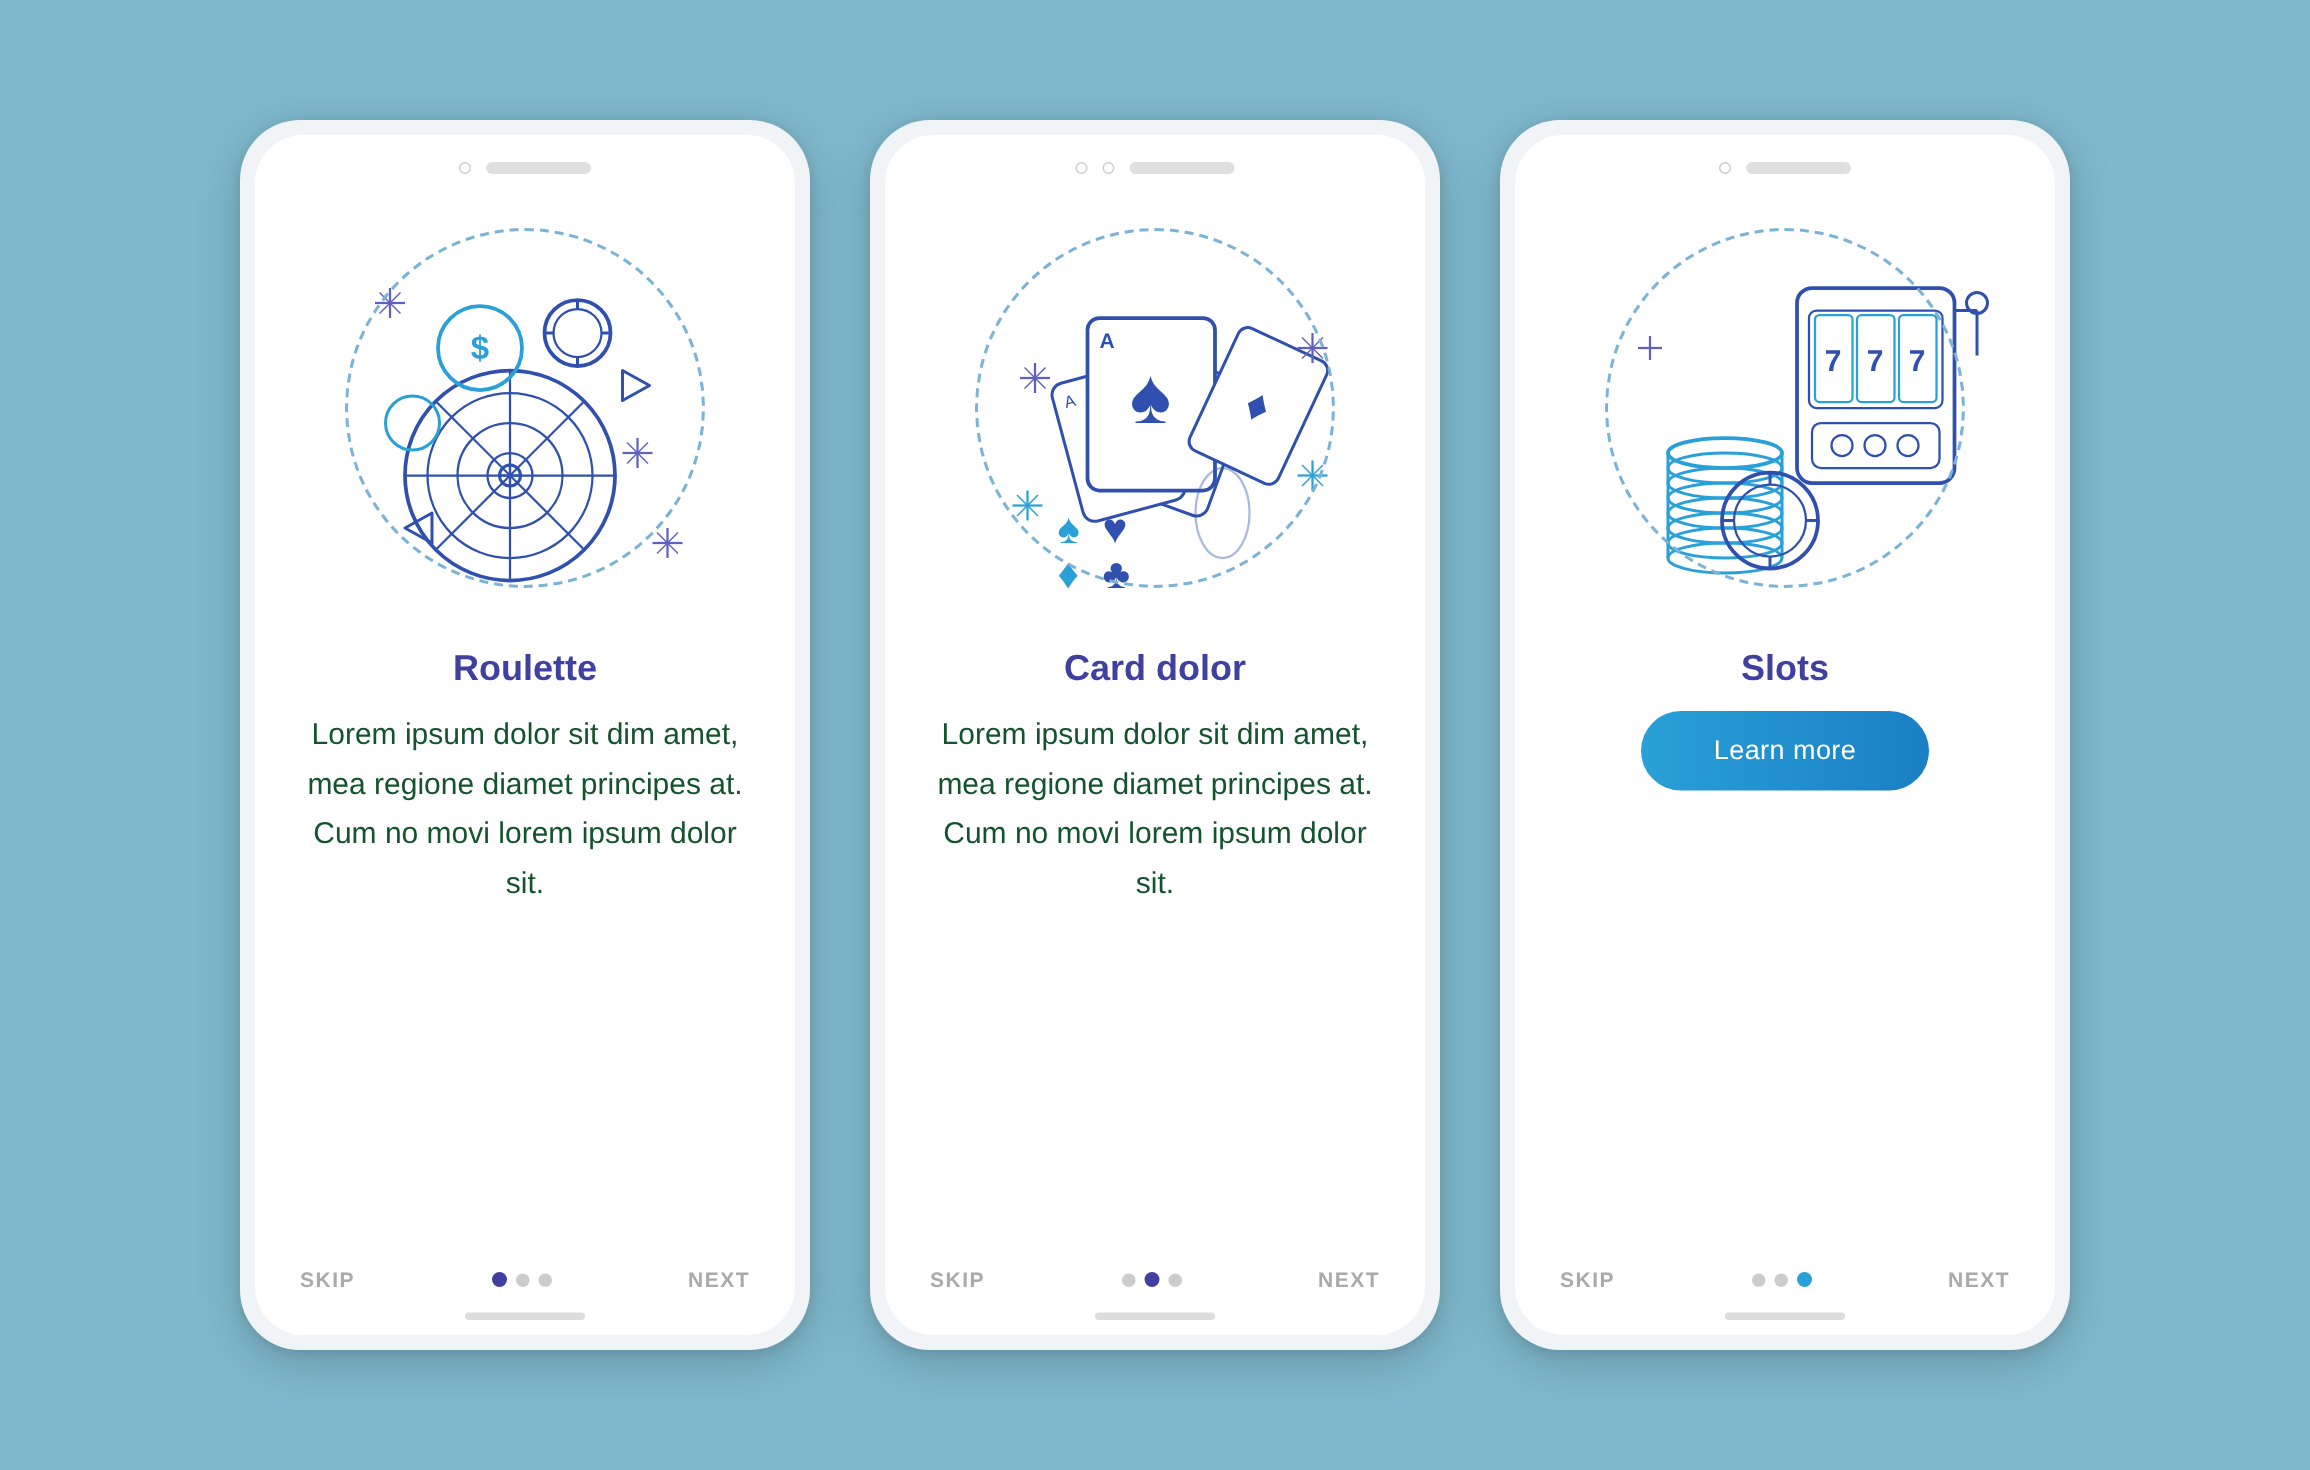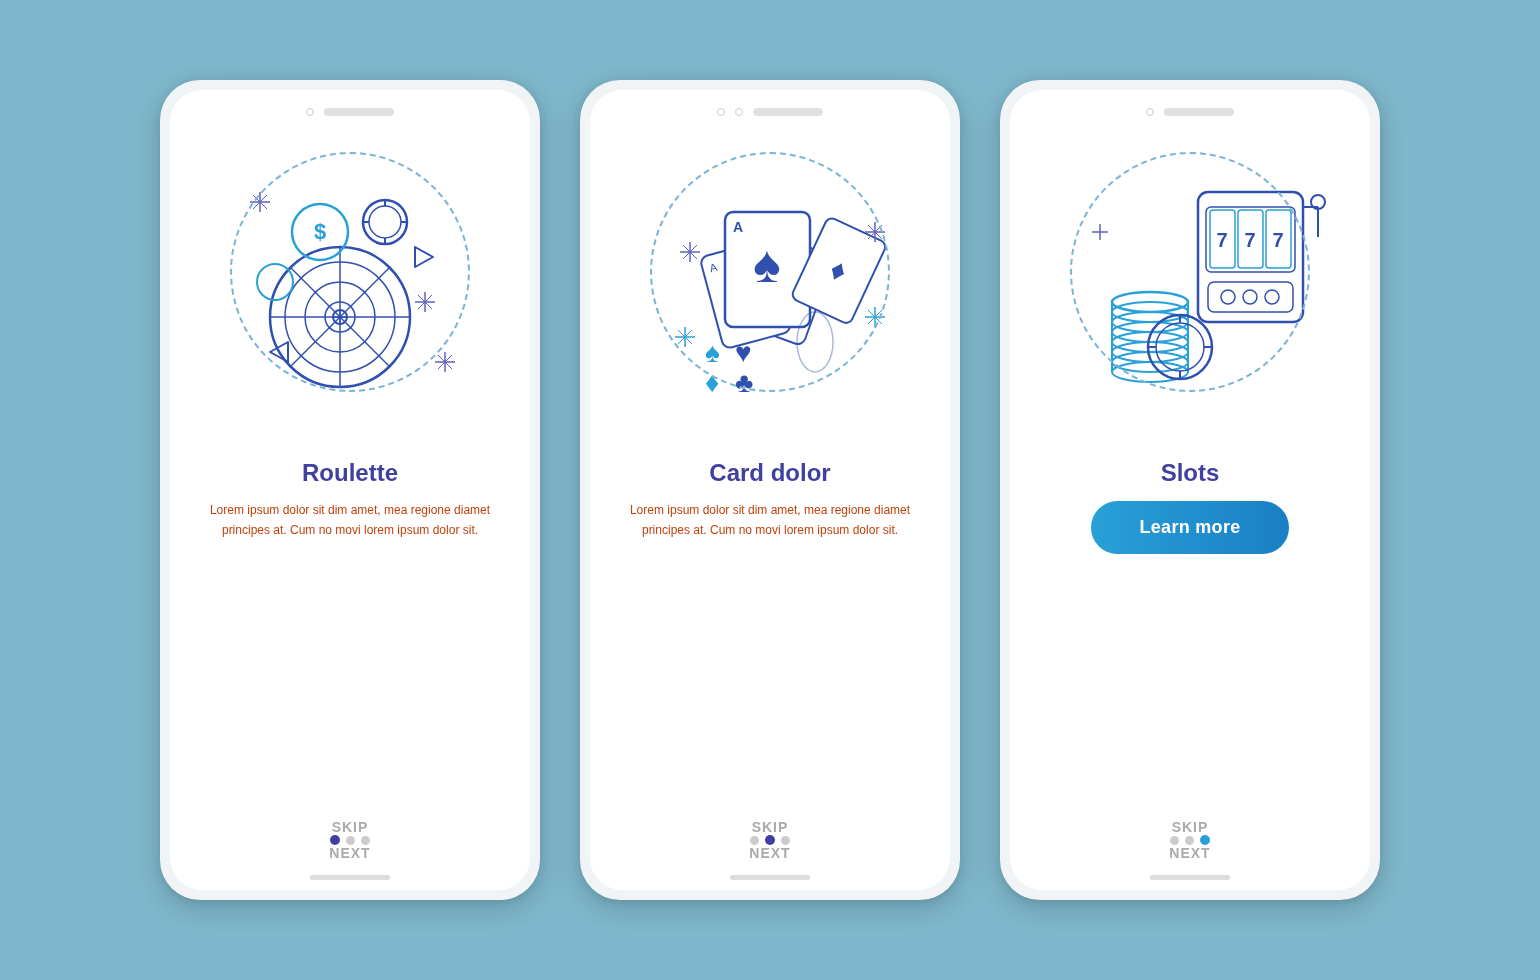--- a/index.html
+++ b/index.html
@@ -94,62 +94,60 @@
     }
 
     
     .content {
       width: 100%;
       padding: 0 30px;
       flex: 1;
       display: flex;
       flex-direction: column;
       align-items: center;
-      margin-top: 27px;
     }
 
     .card-title {
       font-size: 24px;
       font-weight: 700;
       color: #4040a0;
       margin-bottom: 14px;
       text-align: center;
     }
 
     .card-body {
-      font-size: 12px;
-      color: #c2410c;
+      font-size: 20px;
+      color: #14532d;
       line-height: 1.65;
       text-align: center;
       margin-bottom: 18px;
     }
 
     
     .learn-more-btn {
       background: linear-gradient(90deg, #29a0d8, #1a7fc4);
       color: white;
       border: none;
       border-radius: 28px;
       padding: 16px 48px;
       font-size: 18px;
-      font-weight: 700;
+      font-weight: 400;
       cursor: pointer;
       margin-bottom: 16px;
       letter-spacing: 0.3px;
     }
 
     
     .bottom-nav {
       width: 100%;
       padding: 12px 30px 0 30px;
       display: flex;
       align-items: center;
       justify-content: space-between;
       margin-top: auto;
-      flex-direction: column;
     }
 
     .nav-label {
       font-size: 14px;
       font-weight: 600;
       color: #aaa;
       letter-spacing: 1px;
     }
 
     .dots {

